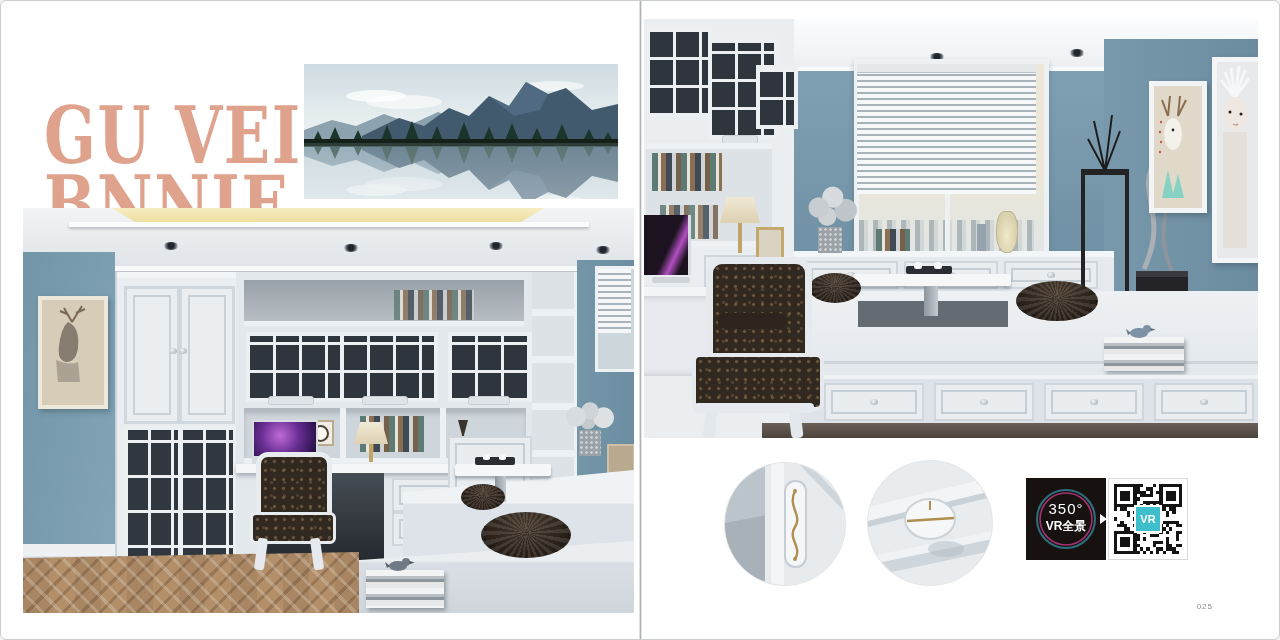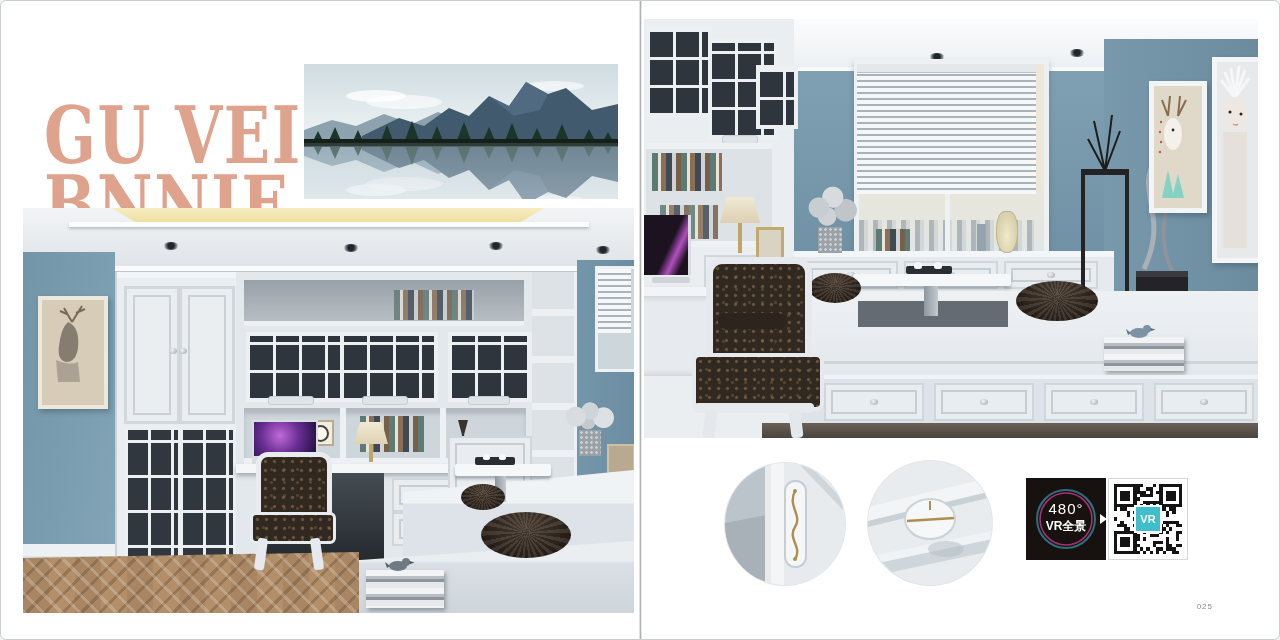--- a/index.html
+++ b/index.html
@@ -393,21 +393,21 @@
         <path d="M62,40 L62,49" stroke="#b08f4e" stroke-width="2" fill="none"></path>
       </svg>
     </div>
 
     <div class="a" style="left:386px;top:477px;width:162px;height:82px;">
       <div class="a vr-badge" style="left:0;top:0;width:80px;height:82px;">
         <svg class="a" style="left:8px;top:9px;" width="64" height="64" viewBox="0 0 64 64">
           <circle cx="32" cy="32" r="29" fill="none" style="stroke:var(--ring-teal,#2e6f7e)" stroke-width="2"></circle>
           <circle cx="32" cy="32" r="26" fill="none" style="stroke:var(--ring-magenta,#a43272)" stroke-width="1.6"></circle>
         </svg>
-        <div class="deg">480°</div>
+        <div class="deg">350°</div>
         <div class="pan">VR全景</div>
         <div class="a vr-arrow" style="right:-1px;top:36px;"></div>
       </div>
       <div class="a qr-box" style="left:82px;top:0;width:80px;height:82px;">
         <div id="qr-grid">
             <div style="background: rgb(20, 20, 20);"></div>
             <div style="background: rgb(20, 20, 20);"></div>
             <div style="background: rgb(20, 20, 20);"></div>
             <div style="background: rgb(20, 20, 20);"></div>
             <div style="background: rgb(20, 20, 20);"></div>

